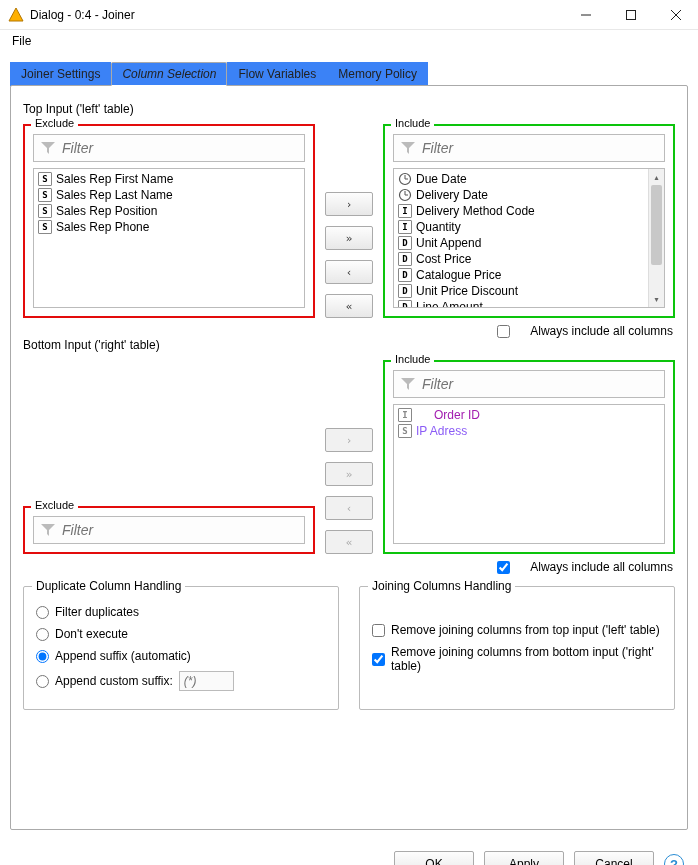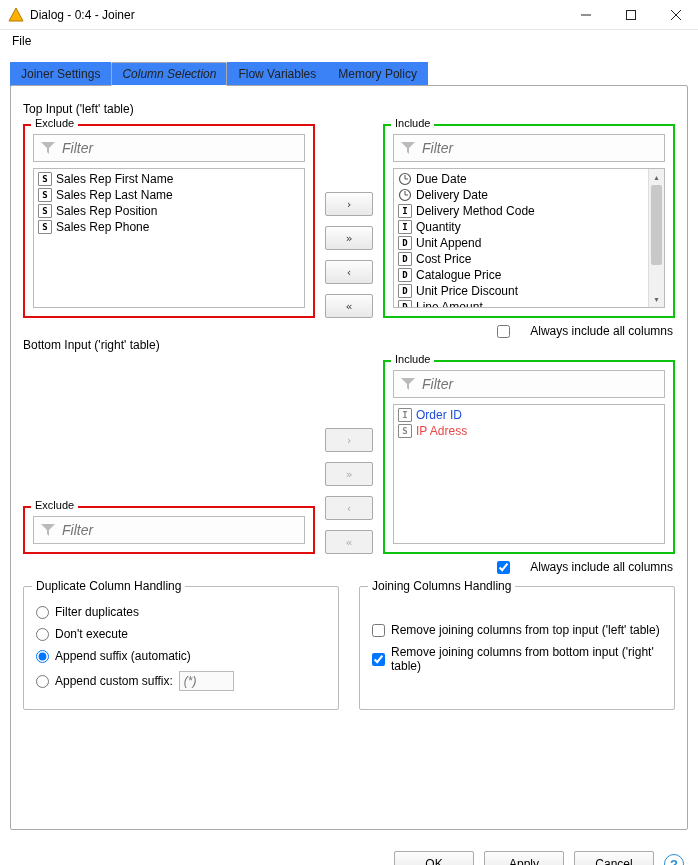--- a/index.html
+++ b/index.html
@@ -230,25 +230,25 @@
       <span class="legend">Include</span>
       <div class="filter-wrap">
         <svg width="16" height="14">
             <path d="M1 1 L15 1 L9 7 L9 13 L7 11 L7 7 Z" fill="#bbb"></path>
           </svg>
         <input placeholder="Filter" style="">
       </div>
       <div class="list-box" id="bottom-include-list" style="color:#888">
           <div class="list-item">
             <span class="type-badge">I</span>
-            <span style="color: #1d4ed8;">Order ID</span>
-          </div>
-          <div class="list-item">
-            <span class="type-badge">S</span>
-            <span style="color: #ef4444;">IP Adress</span>
+            <span style="color: #a21caf; margin-left: 18px;">Order ID</span>
+          </div>
+          <div class="list-item">
+            <span class="type-badge">S</span>
+            <span style="color: #8b5cf6;">IP Adress</span>
           </div>
         </div>
     </div>
   </div>
   <div class="check-row">
     <input type="checkbox" checked="" style="">
     <span>Always include all columns</span>
   </div>
 
   <div class="lower-row">

